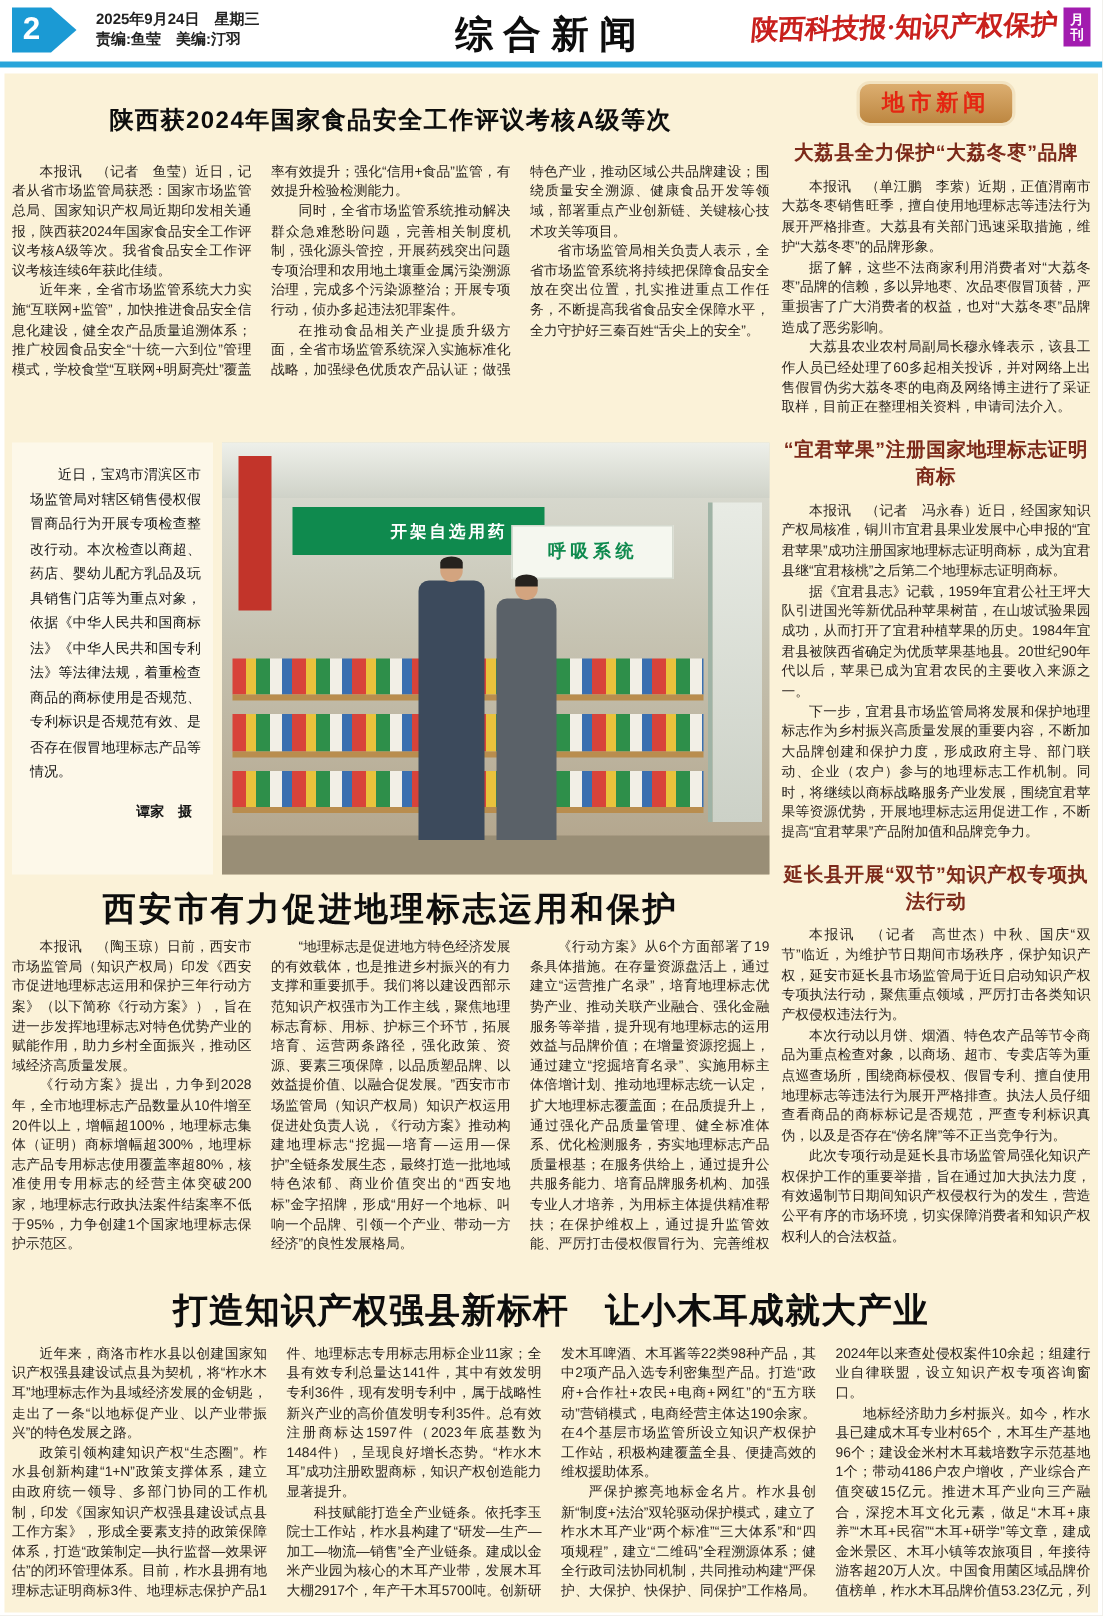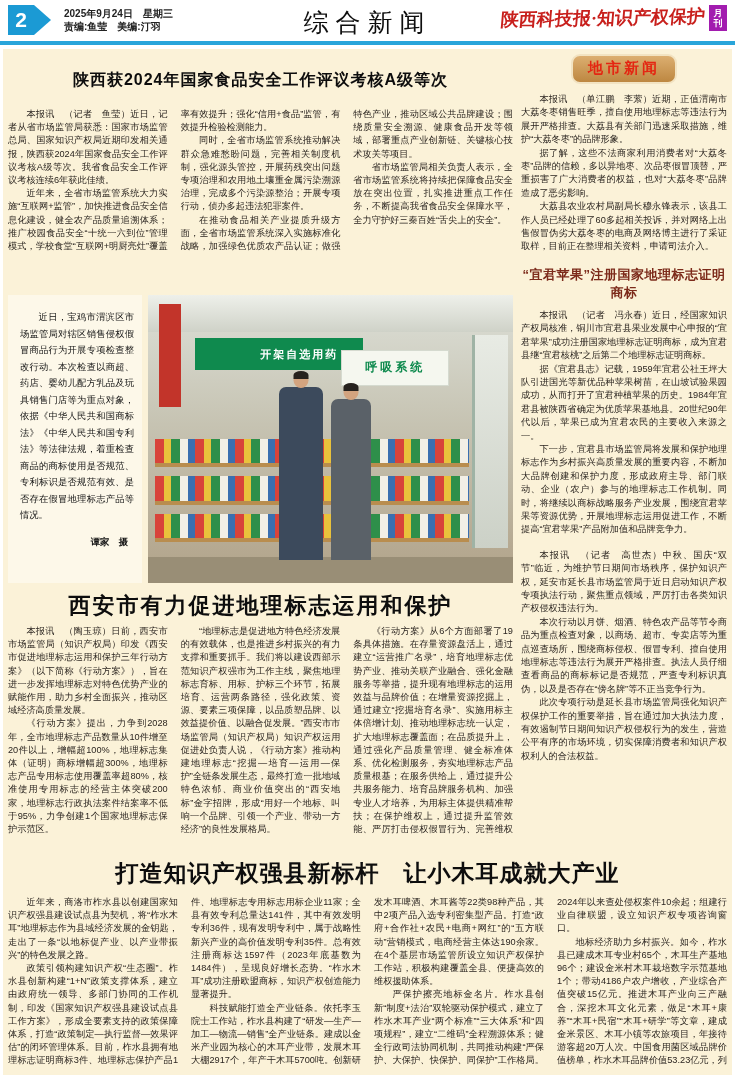--- a/index.html
+++ b/index.html
@@ -9,21 +9,21 @@
 
   
   .header { position:absolute; left:0; top:0; width:735px; height:41px; background:#fff;
             border-bottom:4px solid #29a5da; }
   .page-badge { position:absolute; left:8px; top:5px; width:26px; height:30px; background:#1b9ad4;
                 color:#fff; font-size:21px; font-weight:bold; display:flex; align-items:center; justify-content:center; }
   .page-badge::after { content:""; position:absolute; left:26px; top:0; width:0; height:0;
                 border-top:15px solid transparent; border-bottom:15px solid transparent; border-left:17px solid #1b9ad4; }
   .date-block { position:absolute; left:64px; top:7px; font-size:10px; font-weight:bold; color:#222; line-height:13px; }
   .section-title { position:absolute; left:50%; top:6px; transform:translateX(-50%);
-                   font-size:25px; font-weight:400; letter-spacing:7px; color:#0d0d0d; white-space:nowrap; }
+                   font-size:25px; font-weight:700; letter-spacing:7px; color:#0d0d0d; white-space:nowrap; }
   .masthead { position:absolute; right:8px; top:5px; display:flex; align-items:center; }
   .masthead-title { color:#c8201d; font-family:"Liberation Serif", serif; font-weight:900;
                     font-size:18px; letter-spacing:0px; transform:skewX(-6deg) rotate(-1deg); white-space:nowrap; }
   .masthead-badge { margin-left:4px; width:14px; background:#a21caf; color:#fff; font-size:9px;
                     line-height:10px; padding:3px 2px; text-align:center; font-weight:bold; }
 
   
   .bodytext { text-align:justify; color:#2b2520; font-size:9.2px; line-height:13.2px; overflow:hidden; }
   .bodytext p { margin:0; text-indent:2em; }
 
@@ -144,37 +144,39 @@
       <p>《行动方案》从6个方面部署了19条具体措施。在存量资源盘活上，通过建立“运营推广名录”，培育地理标志优势产业、推动关联产业融合、强化金融服务等举措，提升现有地理标志的运用效益与品牌价值；在增量资源挖掘上，通过建立“挖掘培育名录”、实施用标主体倍增计划、推动地理标志统一认定，扩大地理标志覆盖面；在品质提升上，通过强化产品质量管理、健全标准体系、优化检测服务，夯实地理标志产品质量根基；在服务供给上，通过提升公共服务能力、培育品牌服务机构、加强专业人才培养，为用标主体提供精准帮扶；在保护维权上，通过提升监管效能、严厉打击侵权假冒行为、完善维权援助机制，优化地理标志市场环境；在品牌塑造上，通过拓展多元营销渠道、擦亮“西安地标”名片、推进名优地标“出海”，提升品牌影响力与市场认可度。</p>
     </div>
   </div>
 
   <div class="sidebar">
     <div class="sb-badge-row">
       <span class="sb-badge">地市新闻</span>
     </div>
 
     <div class="sb-art">
+      <div class="sb-headline">大荔县全力保护“大荔冬枣”品牌</div>
       <div class="sb-body">
         <p>本报讯　（单江鹏　李萦）近期，正值渭南市大荔冬枣销售旺季，擅自使用地理标志等违法行为展开严格排查。大荔县有关部门迅速采取措施，维护“大荔冬枣”的品牌形象。</p>
         <p>据了解，这些不法商家利用消费者对“大荔冬枣”品牌的信赖，多以异地枣、次品枣假冒顶替，严重损害了广大消费者的权益，也对“大荔冬枣”品牌造成了恶劣影响。</p>
         <p>大荔县农业农村局副局长穆永锋表示，该县工作人员已经处理了60多起相关投诉，并对网络上出售假冒伪劣大荔冬枣的电商及网络博主进行了采证取样，目前正在整理相关资料，申请司法介入。</p>
       </div>
     </div>
 
     <div class="sb-art">
       <div class="sb-headline">“宜君苹果”注册国家地理标志证明商标</div>
       <div class="sb-body">
         <p>本报讯　（记者　冯永春）近日，经国家知识产权局核准，铜川市宜君县果业发展中心申报的“宜君苹果”成功注册国家地理标志证明商标，成为宜君县继“宜君核桃”之后第二个地理标志证明商标。</p>
         <p>据《宜君县志》记载，1959年宜君公社王坪大队引进国光等新优品种苹果树苗，在山坡试验果园成功，从而打开了宜君种植苹果的历史。1984年宜君县被陕西省确定为优质苹果基地县。20世纪90年代以后，苹果已成为宜君农民的主要收入来源之一。</p>
         <p>下一步，宜君县市场监管局将发展和保护地理标志作为乡村振兴高质量发展的重要内容，不断加大品牌创建和保护力度，形成政府主导、部门联动、企业（农户）参与的地理标志工作机制。同时，将继续以商标战略服务产业发展，围绕宜君苹果等资源优势，开展地理标志运用促进工作，不断提高“宜君苹果”产品附加值和品牌竞争力。</p>
       </div>
     </div>
 
     <div class="sb-art">
+      <div class="sb-headline">延长县开展“双节”知识产权专项执法行动</div>
       <div class="sb-body">
         <p>本报讯　（记者　高世杰）中秋、国庆“双节”临近，为维护节日期间市场秩序，保护知识产权，延安市延长县市场监管局于近日启动知识产权专项执法行动，聚焦重点领域，严厉打击各类知识产权侵权违法行为。</p>
         <p>本次行动以月饼、烟酒、特色农产品等节令商品为重点检查对象，以商场、超市、专卖店等为重点巡查场所，围绕商标侵权、假冒专利、擅自使用地理标志等违法行为展开严格排查。执法人员仔细查看商品的商标标记是否规范，严查专利标识真伪，以及是否存在“傍名牌”等不正当竞争行为。</p>
         <p>此次专项行动是延长县市场监管局强化知识产权保护工作的重要举措，旨在通过加大执法力度，有效遏制节日期间知识产权侵权行为的发生，营造公平有序的市场环境，切实保障消费者和知识产权权利人的合法权益。</p>
       </div>
     </div>
   </div>
 
   <div class="a3">
     <div class="a3-headline">打造知识产权强县新标杆　让小木耳成就大产业</div>

